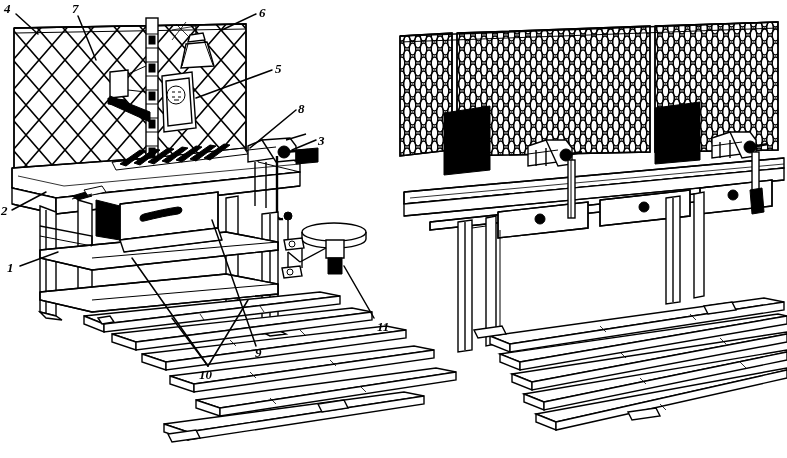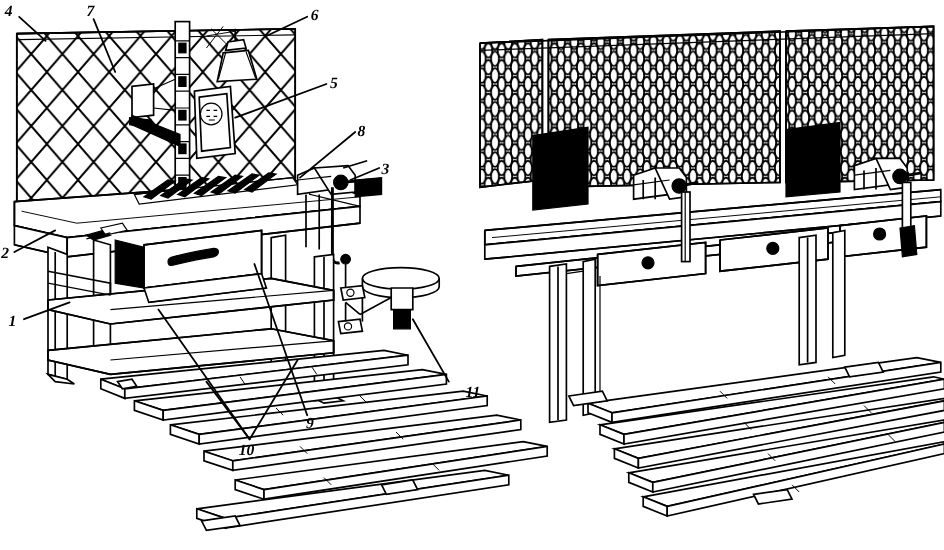--- a/index.html
+++ b/index.html
@@ -399,17 +399,17 @@
 </svg>
 
 <div class="callout" style="left:4px;top:2px;">4</div>
 <div class="callout" style="left:72px;top:2px;">7</div>
 <div class="callout" style="left:259px;top:6px;">6</div>
 <div class="callout" style="left:275px;top:62px;">5</div>
 <div class="callout" style="left:298px;top:102px;">8</div>
 <div class="callout" style="left:318px;top:134px;">3</div>
 <div class="callout" style="left:1px;top:204px;">2</div>
 <div class="callout" style="left:7px;top:261px;">1</div>
-<div class="callout" style="left:388px;top:320px;font-style:italic;">11</div>
+<div class="callout" style="left:377px;top:320px;font-style:italic;">11</div>
 <div class="callout" style="left:255px;top:346px;">9</div>
 <div class="callout" style="left:199px;top:368px;">10</div>
 
 </div>
 
 </body></html>

